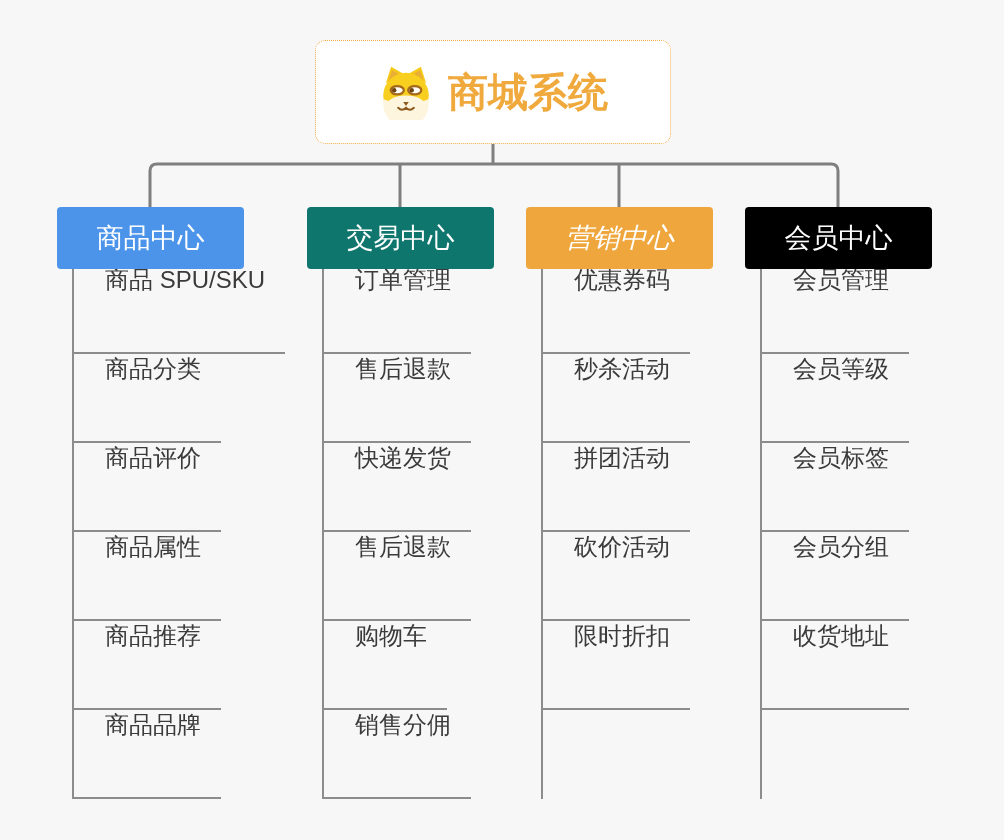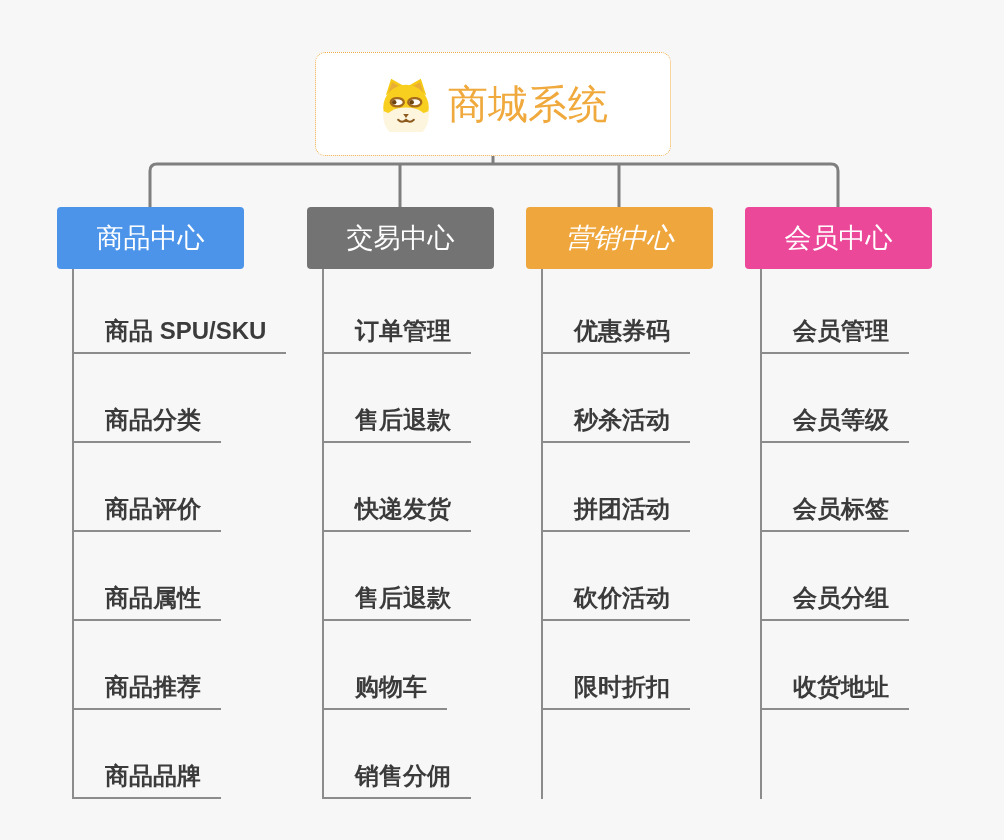--- a/index.html
+++ b/index.html
@@ -21,32 +21,33 @@
   .connectors {
     position: absolute;
     left: 0;
     top: 0;
     pointer-events: none;
   }
   
   .root-node {
     position: absolute;
     left: 315px;
-    top: 52px;
+    top: 40px;
     width: 356px;
     height: 104px;
     background: #ffffff;
     border: 1px dotted #f2ab45;
     border-radius: 10px;
     box-sizing: border-box;
     display: flex;
     align-items: center;
     justify-content: center;
     gap: 14px;
     z-index: 2;
+    font-weight: bold;
   }
   .root-title {
     font-size: 40px;
     color: #f0a93c;
     line-height: 1;
     white-space: nowrap;
   }
   .doge {
     width: 56px;
     height: 56px;
@@ -82,22 +83,20 @@
     background: #8c8c8c;
   }
   .leaves {
     position: absolute;
     left: 15px;
     top: 58px;
   }
   .leaf {
     height: 89px;
     display: flex;
-    align-items: flex-end;
-    font-weight: bold;
   }
   .leaf-label {
     display: inline-block;
     padding: 0 20px 6px 33px;
     border-bottom: 2px solid #8c8c8c;
     font-size: 24px;
     color: #3b3b3b;
     line-height: 1.25;
     white-space: nowrap;
   }
@@ -160,21 +159,21 @@
           <div class="leaf">
             <span class="leaf-label">商品推荐</span>
           </div>
           <div class="leaf">
             <span class="leaf-label">商品品牌</span>
           </div>
         </div>
     </div>
 
     <div class="branch" style="left: 307px;">
-      <div class="branch-header" style="background: #737373;">
+      <div class="branch-header" style="background: #0f766e;">
         <span class="branch-label">交易中心</span>
       </div>
       <div class="trunk"></div>
       <div class="leaves">
           <div class="leaf">
             <span class="leaf-label">订单管理</span>
           </div>
           <div class="leaf">
             <span class="leaf-label">售后退款</span>
           </div>
@@ -211,21 +210,21 @@
           <div class="leaf">
             <span class="leaf-label">砍价活动</span>
           </div>
           <div class="leaf">
             <span class="leaf-label">限时折扣</span>
           </div>
         </div>
     </div>
 
     <div class="branch" style="left: 745px;">
-      <div class="branch-header" style="background: #ec4899;">
+      <div class="branch-header" style="background: #000000;">
         <span class="branch-label">会员中心</span>
       </div>
       <div class="trunk"></div>
       <div class="leaves">
           <div class="leaf">
             <span class="leaf-label">会员管理</span>
           </div>
           <div class="leaf">
             <span class="leaf-label">会员等级</span>
           </div>

